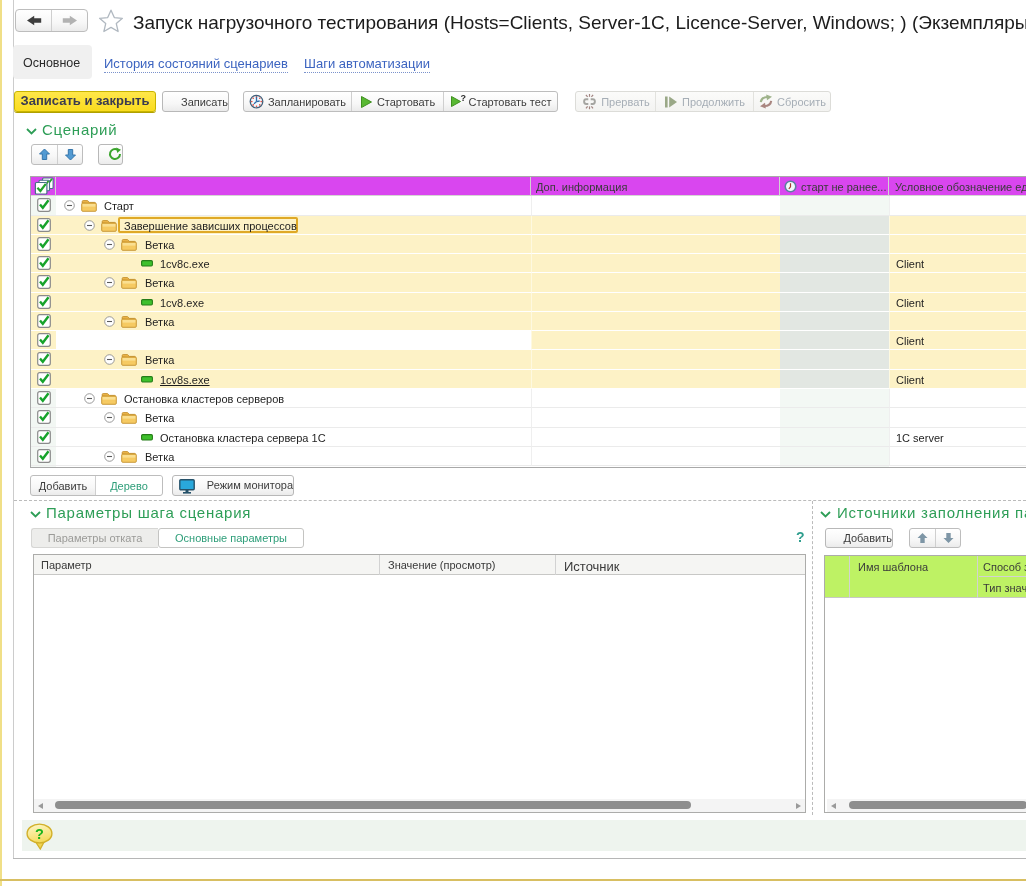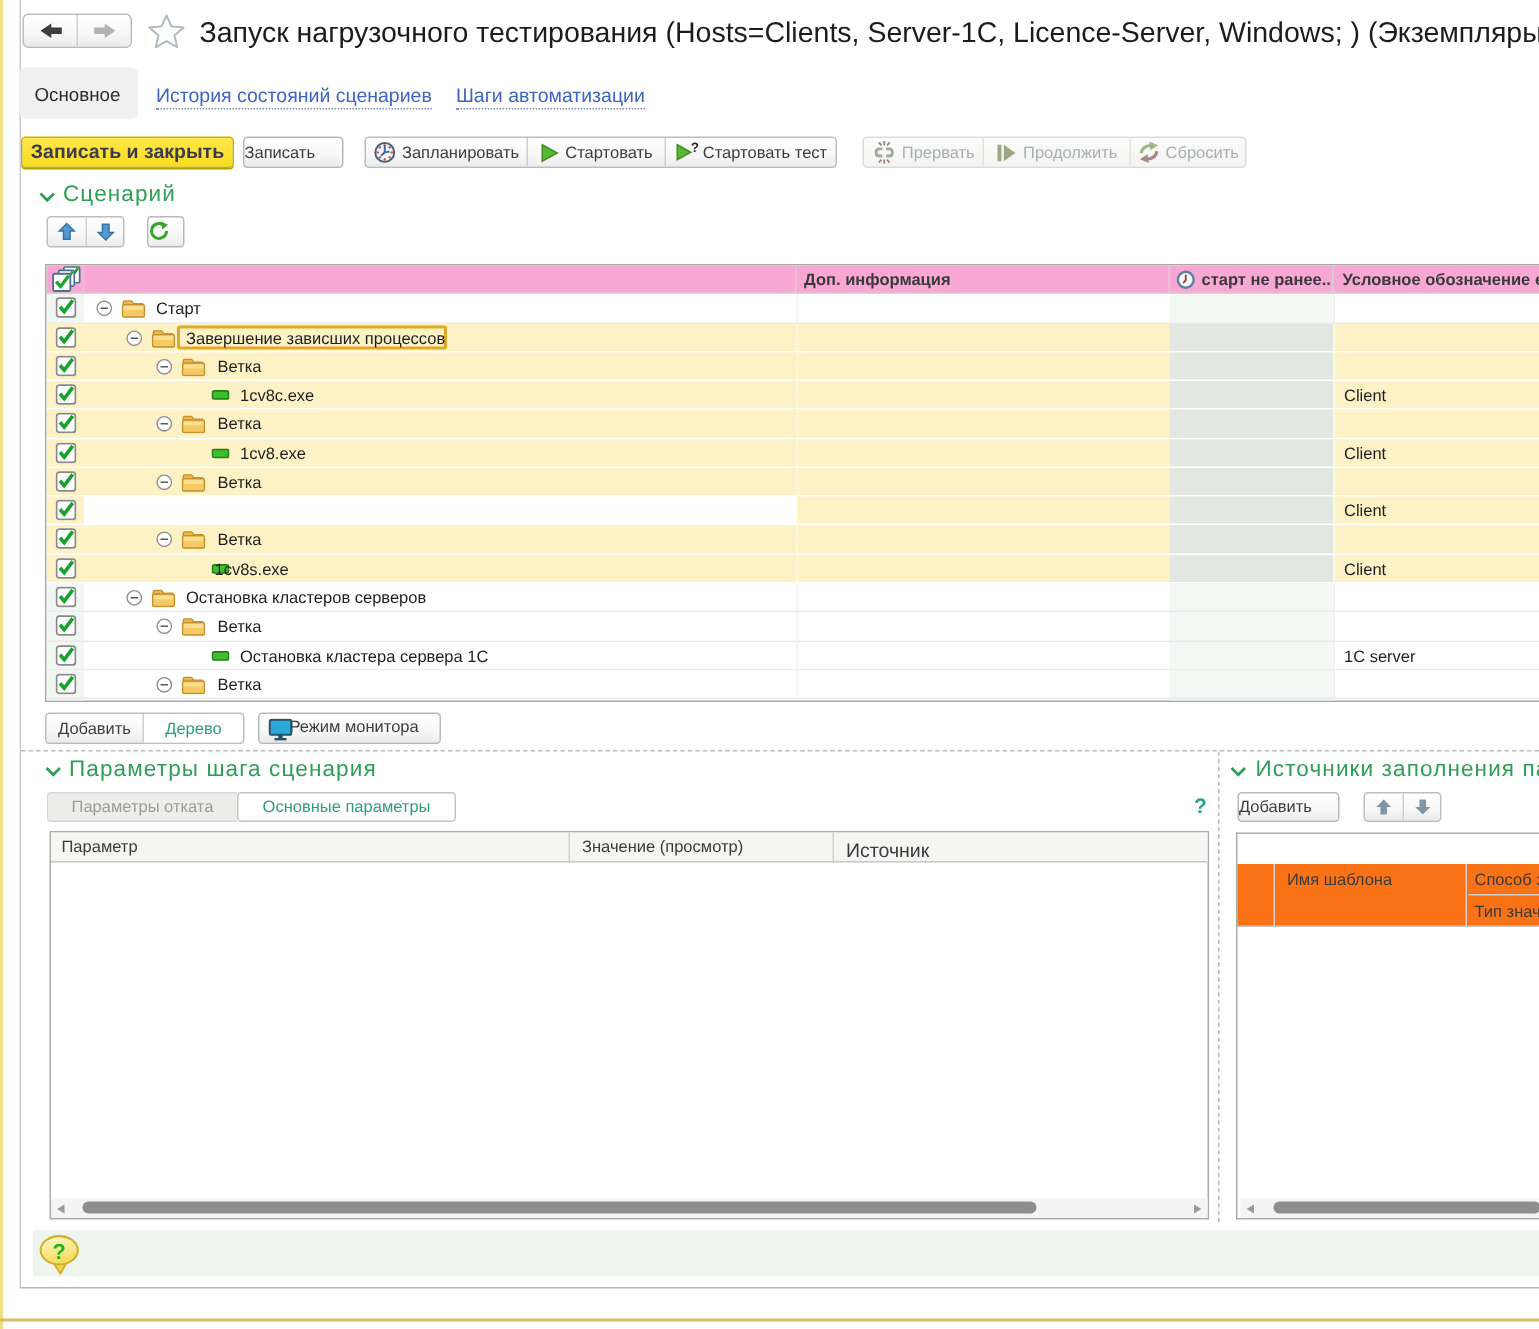--- a/index.html
+++ b/index.html
@@ -1,18 +1,18 @@
 <!DOCTYPE html>
 <html><head><meta charset="utf-8">
 <style>
 * { margin:0; padding:0; box-sizing:border-box; }
 html,body { width:1026px; height:886px; background:#fff; font-family:"Liberation Sans", sans-serif; overflow:hidden; }
 .abs { position:absolute; }
 #page { position:relative; width:1026px; height:886px; background:#fff; overflow:hidden; }
-.btn { position:absolute; background:linear-gradient(#ffffff,#f7f7f7 60%,#ebebeb); border:1px solid #b8b8b8; border-radius:3px; color:#3c3c3c; font-size:11px; text-align:left; white-space:nowrap; }
+.btn { position:absolute; background:linear-gradient(#ffffff,#f7f7f7 60%,#ebebeb); border:1px solid #b8b8b8; border-radius:3px; color:#3c3c3c; font-size:11px; text-align:right; white-space:nowrap; }
 .grp { position:absolute; background:linear-gradient(#ffffff,#f7f7f7 60%,#ebebeb); border:1px solid #bdbdbd; border-radius:3px; display:flex; }
 .seg { border-right:1px solid #cfcfcf; display:flex; align-items:center; justify-content:center; font-size:11px; color:#3c3c3c; white-space:nowrap; }
 .seg:last-child { border-right:none; }
 .green-title { position:absolute; color:#2e9e57; font-size:15px; letter-spacing:0.75px; }
 .chev { position:absolute; width:11px; height:7px; }
 .fold { position:absolute; top:3px; }
 .expi { position:absolute; top:4px; }
 .leafi { position:absolute; top:6px; }
 .rtxt { position:absolute; top:4px; font-size:11px; color:#1e1e1e; white-space:nowrap; }
 
@@ -139,21 +139,21 @@
       </div>
 </div>
 <div class="btn" style="left:98px;top:144px;width:25px;height:21px;">
   <svg width="14" height="14" viewBox="0 0 14 14" style="margin-top:2px;">
         <path d="M12 7 A5 5 0 1 1 9.4 2.6" stroke="#3aa42c" stroke-width="2" fill="none"></path>
         <path d="M8.2 0.5 L13 2.8 L9.2 6 Z" fill="#3aa42c"></path>
       </svg>
 </div>
 
 <div class="abs" style="left:30px;top:176px;width:996px;height:292px;border:1px solid #a8a8a8;border-right:none;background:#fff;overflow:hidden;">
-<div class="abs" style="left:0;top:0;width:995px;height:19px;background:#f9a8d4;border-bottom:1px solid #d5d5d3;font-weight:bold;">
+<div class="abs" style="left:0;top:0;width:995px;height:19px;background:#d946ef;border-bottom:1px solid #d5d5d3;">
 <div class="abs" style="left:0;top:0;width:25px;height:19px;border-right:1px solid #d2d2d2;"></div>
 <div class="abs" style="left:25px;top:0;width:475px;height:19px;border-right:1px solid #d2d2d2;"></div>
 <div class="abs" style="left:500px;top:0;width:249px;height:19px;border-right:1px solid #d2d2d2;padding:4px 0 0 5px;font-size:11px;color:#3a3a3a;">Доп. информация</div>
 <div class="abs" style="left:749px;top:0;width:109px;height:19px;border-right:1px solid #d2d2d2;overflow:hidden;">
           <svg style="position:absolute;left:4px;top:3px;" width="13" height="13" viewBox="0 0 13 13">
             <circle cx="6.5" cy="6.5" r="5.3" fill="#f3f7fa" stroke="#5c80a2" stroke-width="1.6"></circle>
             <path d="M6.5 3.2 L6.5 6.8 L4.8 8.8" stroke="#a43a30" stroke-width="1.2" fill="none"></path>
           </svg>
           <span style="position:absolute;left:21px;top:4px;font-size:11px;color:#3a3a3a;white-space:nowrap;">старт не ранее...</span>
         </div>
@@ -353,21 +353,21 @@
             <rect x="0.7" y="0.7" width="12.6" height="12.6" rx="2" fill="#ffffff" stroke="#8a8a8a" stroke-width="1.2"></rect>
             <path d="M3 6.5 L5.8 9.8 L11.5 2.2" fill="none" stroke="#17a32b" stroke-width="2.4"></path>
           </svg></div>
 </div>
 <div class="abs" style="left:0;top:193px;width:995px;height:19px;">
 <div class="abs" style="left:0;top:0;width:25px;height:19px;background:#fdf2c6;border-bottom:1px solid #ffffff;"></div>
 <div class="abs" style="left:25px;top:0;width:475px;height:19px;background:#fdf2c6;border-bottom:1px solid #ffffff;">
 <svg class="leafi" style="left:85px;" width="12" height="7" viewBox="0 0 12 7">
             <rect x="0.6" y="0.6" width="10.8" height="5.4" rx="1.2" fill="#3ec02c" stroke="#257c18" stroke-width="1.1"></rect>
           </svg>
-<span class="rtxt" style="left:87px;">1cv8s.exe</span>
+<span class="rtxt" style="left:104px;text-decoration:underline;">1cv8s.exe</span>
 </div>
 <div class="abs" style="left:500px;top:0;width:249px;height:19px;background:#fdf2c6;border-bottom:1px solid #ffffff;border-left:1px solid #fef9e0;"></div>
 <div class="abs" style="left:749px;top:0;width:109px;height:19px;background:#e2e7e2;border-bottom:1px solid #ffffff;"></div>
 <div class="abs" style="left:858px;top:0;width:137px;height:19px;background:#fdf2c6;border-bottom:1px solid #ffffff;border-left:1px solid #fef9e0;">
           <span class="rtxt" style="left:6px;">Client</span>
         </div>
 <div class="abs" style="left:6px;top:2px;"><svg class="cbx" width="14" height="14" viewBox="0 0 14 14">
             <rect x="0.7" y="0.7" width="12.6" height="12.6" rx="2" fill="#ffffff" stroke="#8a8a8a" stroke-width="1.2"></rect>
             <path d="M3 6.5 L5.8 9.8 L11.5 2.2" fill="none" stroke="#17a32b" stroke-width="2.4"></path>
           </svg></div>
@@ -512,21 +512,21 @@
         </svg>
       </div>
   <div class="seg" style="width:24px;">
         <svg width="13" height="12" viewBox="0 0 13 12">
           <path d="M6.5 11 L1.5 6 L4.3 6 L4.3 1 L8.7 1 L8.7 6 L11.5 6 Z" fill="#7e96a6"></path>
         </svg>
       </div>
 </div>
 
 <div class="abs" style="left:824px;top:555px;width:202px;height:258px;border:1px solid #acacaa;border-right:none;background:#fff;">
-  <div class="abs" style="left:0;top:0;width:202px;height:42px;background:#f97316;border-bottom:1px solid #c8c8c6;margin-top:20px;">
+  <div class="abs" style="left:0;top:0;width:202px;height:42px;background:#bef264;border-bottom:1px solid #c8c8c6;">
     <div class="abs" style="left:0;top:0;width:25px;height:42px;border-right:1px solid #d2d2d2;"></div>
     <div class="abs" style="left:26px;top:0;width:127px;height:42px;border-right:1px solid #d2d2d2;padding:5px 0 0 7px;font-size:11px;color:#3a3a3a;">Имя шаблона</div>
     <div class="abs" style="left:154px;top:0;width:48px;height:21px;border-bottom:1px solid #d2d2d2;padding:5px 0 0 4px;font-size:11px;color:#3a3a3a;white-space:nowrap;">Способ з</div>
     <div class="abs" style="left:154px;top:21px;width:48px;height:21px;padding:5px 0 0 4px;font-size:11px;color:#3a3a3a;white-space:nowrap;">Тип знач</div>
   </div>
   <div class="abs" style="left:2px;top:243px;width:200px;height:13px;background:#f4f4f4;">
     <div class="abs" style="left:4px;top:4px;width:0;height:0;border-right:5px solid #9a9a9a;border-top:3.5px solid transparent;border-bottom:3.5px solid transparent;"></div>
     <div class="abs" style="left:22px;top:2px;width:178px;height:8px;background:#8e8e8e;border-radius:4px;"></div>
   </div>
 </div>

